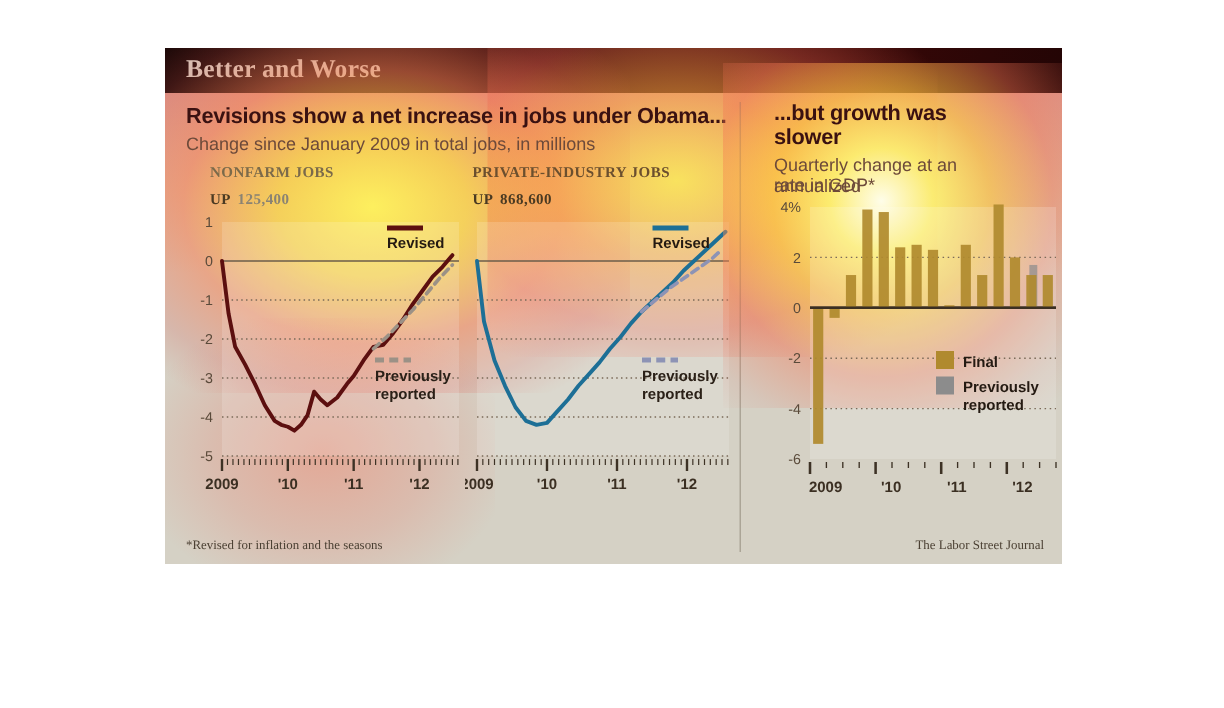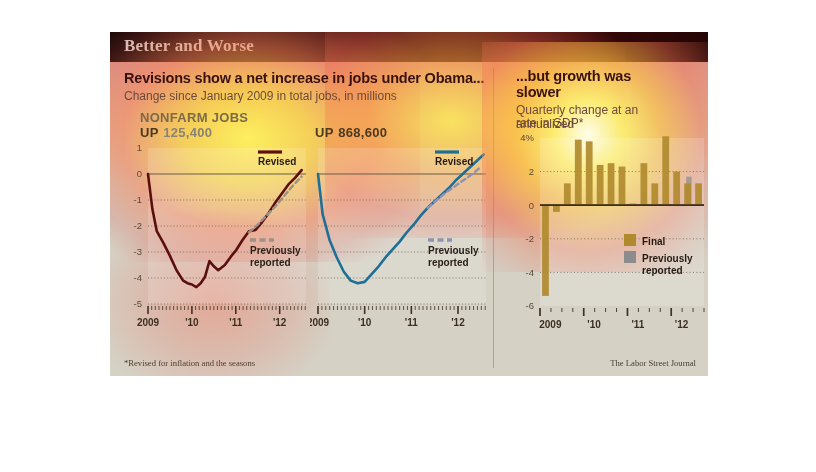--- a/index.html
+++ b/index.html
@@ -6,21 +6,21 @@
   body{width:816px;height:472px;font-family:"Liberation Sans",sans-serif;overflow:hidden;}
   #graphic{position:absolute;left:110px;top:32px;width:598px;height:344px;background:#cdc9bd;overflow:hidden;}
   #titlebar{position:relative;height:30px;background:linear-gradient(90deg,#120404 0%,#2b0606 40%,#3a0808 75%,#240505 100%);}
   #titlebar .ttl{position:absolute;left:14px;top:4px;font-family:"Liberation Serif",serif;font-weight:bold;font-size:17px;color:#d8d3c8;letter-spacing:.2px;}
   #body{position:relative;height:314px;background:#d5d1c5;}
   .panelL{position:absolute;left:0;top:0;width:383px;height:314px;}
   .panelR{position:absolute;left:392px;top:0;width:172px;height:314px;}
   .vdiv{position:absolute;left:383px;top:6px;width:1px;height:300px;background:rgba(120,110,95,.45);}
   .hl{font-size:14.5px;font-weight:bold;color:#3a1111;letter-spacing:-.2px;}
   .sub{font-size:12px;color:#6d4a3a;}
-  .sh{font-size:13px;font-weight:bold;letter-spacing:.3px;}
+  .sh{font-size:10px;font-weight:bold;letter-spacing:.3px;font-family:Liberation Serif, serif;}
   .shA{color:#7b6a4a;}
   .shB{color:#6b4f2e;}
   .shv{color:#8a8373;}
   .shvB{color:#4a3a22;}
   .axlab{font-size:9.5px;fill:#5a4a3a;font-family:"Liberation Sans",sans-serif;}
   .xlab{font-size:10px;fill:#3b2f22;font-weight:bold;font-family:"Liberation Sans",sans-serif;}
   .leg{font-size:10px;font-weight:bold;fill:#241a12;font-family:"Liberation Sans",sans-serif;}
   .leg2{font-size:10px;font-weight:bold;fill:#2b2118;font-family:"Liberation Sans",sans-serif;}
   #footer{position:absolute;left:0;bottom:0;width:598px;height:22px;}
   .fnote{position:absolute;font-size:8.6px;color:#4b4033;font-family:"Liberation Serif",serif;}
@@ -56,20 +56,21 @@
     <div class="panelL">
       <div class="hl" style="position:absolute;left:14px;top:8px;">Revisions show a net increase in jobs under Obama...</div>
       <div class="sub" style="position:absolute;left:14px;top:27px;">Change since January 2009 in total jobs, in millions</div>
 
       <div class="sh shA" style="position:absolute;left:30px;top:48px;">NONFARM JOBS</div>
       <div style="position:absolute;left:30px;top:61px;text-align:right;">
         <span class="sh shvB">UP</span>
         <span class="sh shv">125,400</span>
       </div>
 
+      <div class="sh shB" style="position:absolute;left:205px;top:48px;">PRIVATE-INDUSTRY JOBS</div>
       <div style="position:absolute;left:205px;top:61px;">
         <span class="sh shvB">UP</span>
         <span class="sh shvB">868,600</span>
       </div>
 
       <svg id="svg1" width="200" height="200" style="position:absolute;left:0px;top:78px;">
           <rect x="38" y="8" width="158" height="156" fill="rgba(255,255,255,0.16)"></rect>
           <line x1="38" x2="196" y1="34" y2="34" stroke="#6b5c4a" stroke-width="1" stroke-dasharray="none"></line>
           <line x1="38" x2="196" y1="60" y2="60" stroke="#7a6a58" stroke-width="0.9" stroke-dasharray="1,2.2"></line>
           <line x1="38" x2="196" y1="86" y2="86" stroke="#7a6a58" stroke-width="0.9" stroke-dasharray="1,2.2"></line>

